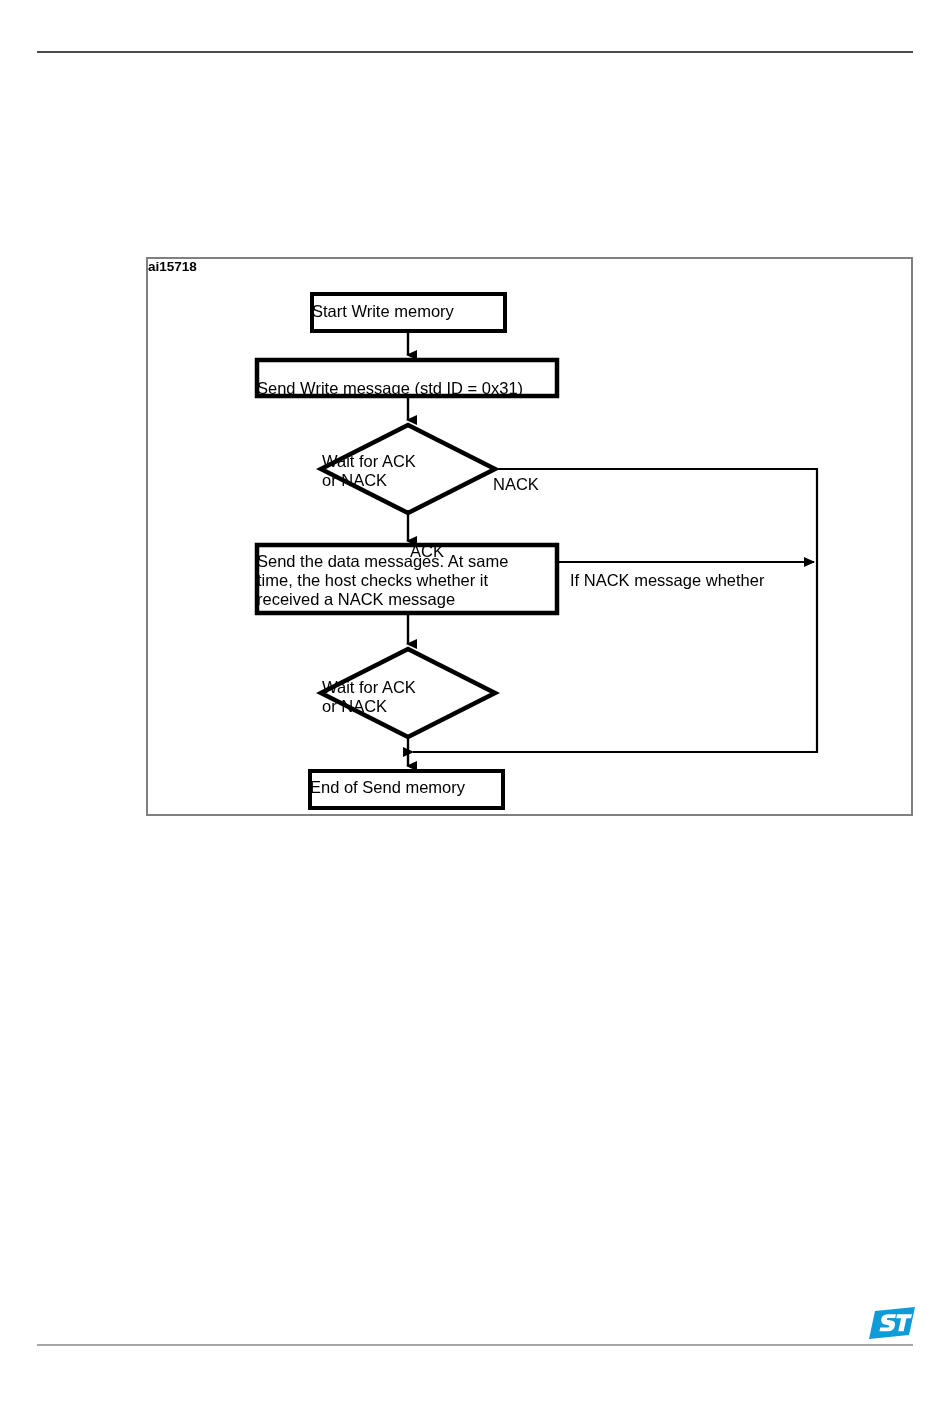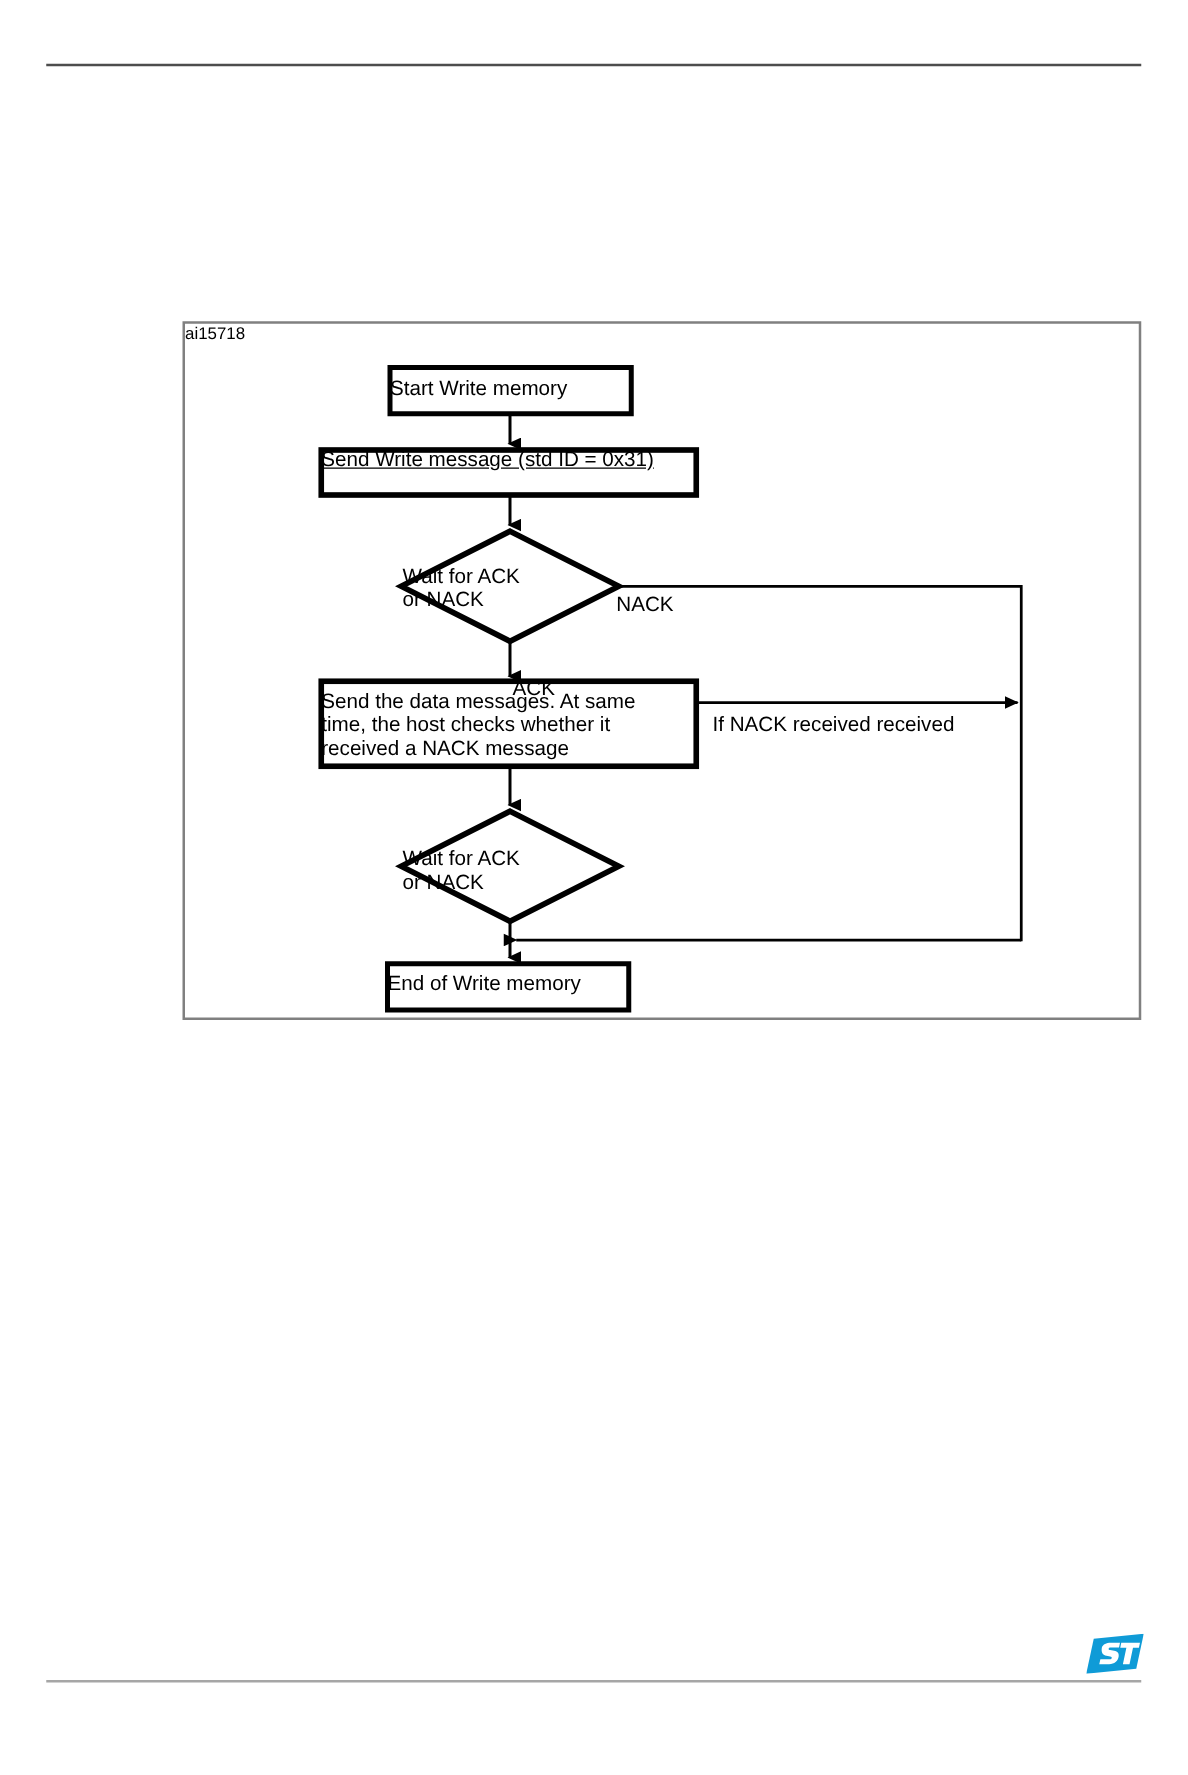--- a/index.html
+++ b/index.html
@@ -83,25 +83,26 @@
     color: #000000;
     white-space: nowrap;
     margin-top: 28px;
   }
   .fig-id {
     position: absolute;
     font-family: "Liberation Sans", sans-serif;
     font-size: 13.5px;
     color: #000000;
     white-space: nowrap;
+    font-weight: bold;
   }
 
   
   .n-start      { left: 164px; top: 43px;  width: 193px; }
-  .n-send       { left: 109px; top: 100px; width: 300px; text-decoration: underline; }
+  .n-send       { left: 109px; top: 120px; width: 300px; }
   .n-diamond1   { left: 174px; top: 193px; width: 172px; }
   .n-datamsg    { left: 109px; top: 293px; width: 300px; }
   .n-diamond2   { left: 174px; top: 419px; width: 172px; }
   .n-end        { left: 162px; top: 519px; width: 193px; }
 
   .l-nack       { left: 345px; top: 188px; }
   .l-ack        { left: 262px; top: 255px; }
   .l-ifnack     { left: 422px; top: 284px; }
 </style>
 </head>
@@ -160,27 +161,27 @@
   <div class="node-text n-diamond1">Wait for ACK
 or NACK</div>
 
   <div class="node-text n-datamsg">Send the data messages. At same
 time, the host checks whether it
 received a NACK message</div>
 
   <div class="node-text n-diamond2">Wait for ACK
 or NACK</div>
 
-  <div class="node-text n-end">End of Write memory</div>
+  <div class="node-text n-end">End of Send memory</div>
 
   <div class="edge-label l-nack">NACK</div>
 
   <div class="edge-label l-ack">ACK</div>
 
-  <div class="edge-label l-ifnack">If NACK received received</div>
+  <div class="edge-label l-ifnack">If NACK message whether</div>
 
   <div class="fig-id">ai15718</div>
 </div>
 
 <div class="page-rule-bottom"></div>
 
 <svg class="st-logo" viewBox="0 0 46 32">
 
   <polygon points="6,4 46,0 40,28 0,32" fill="#0f9bd7"></polygon>
 

